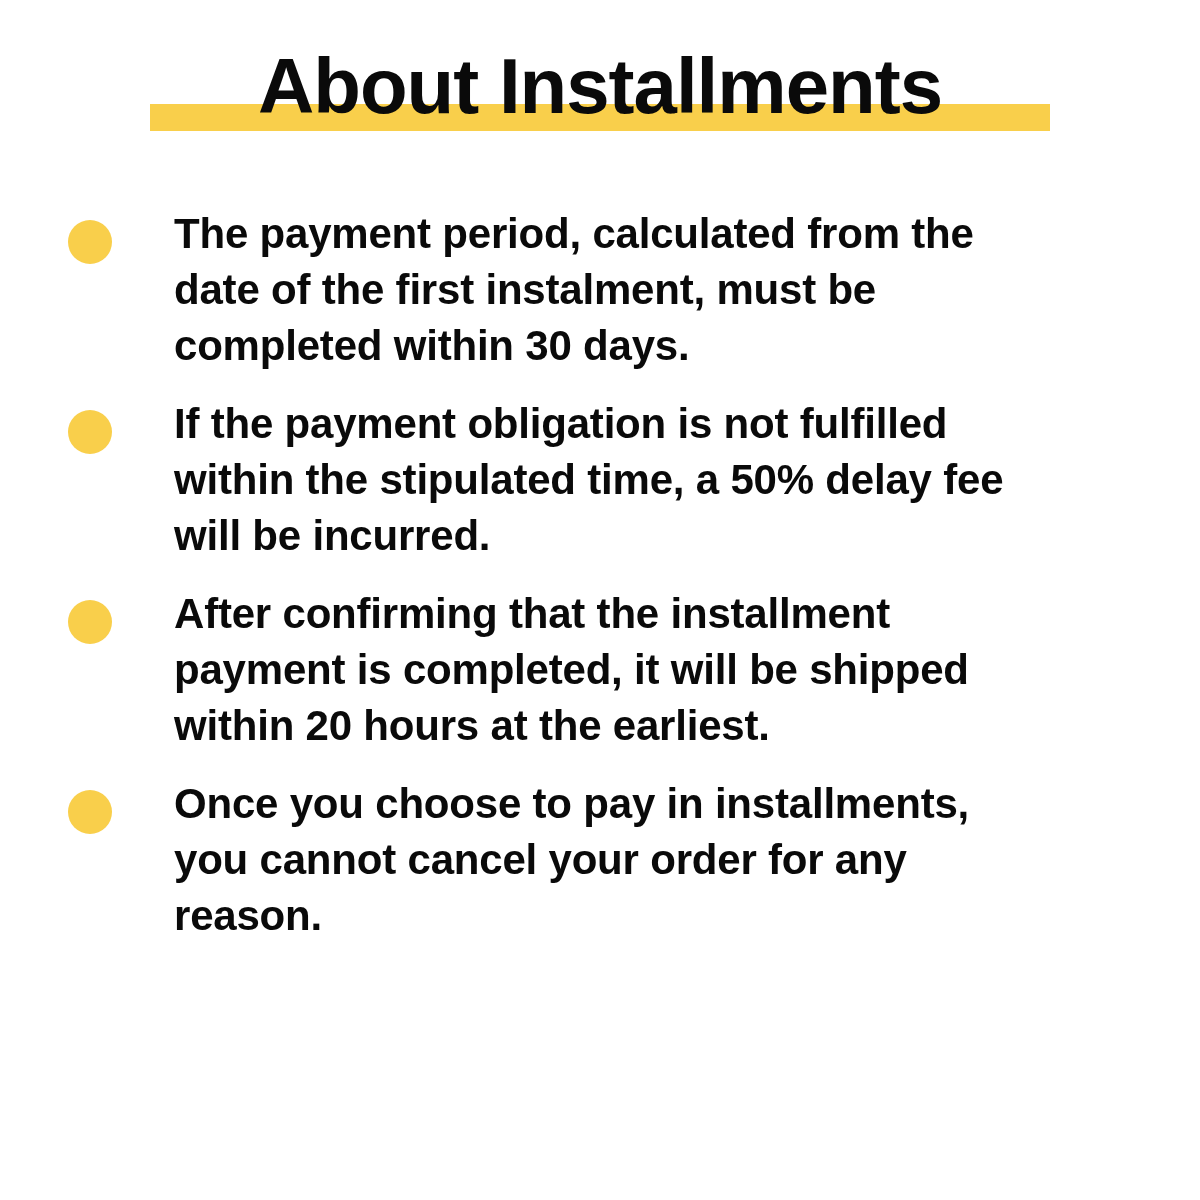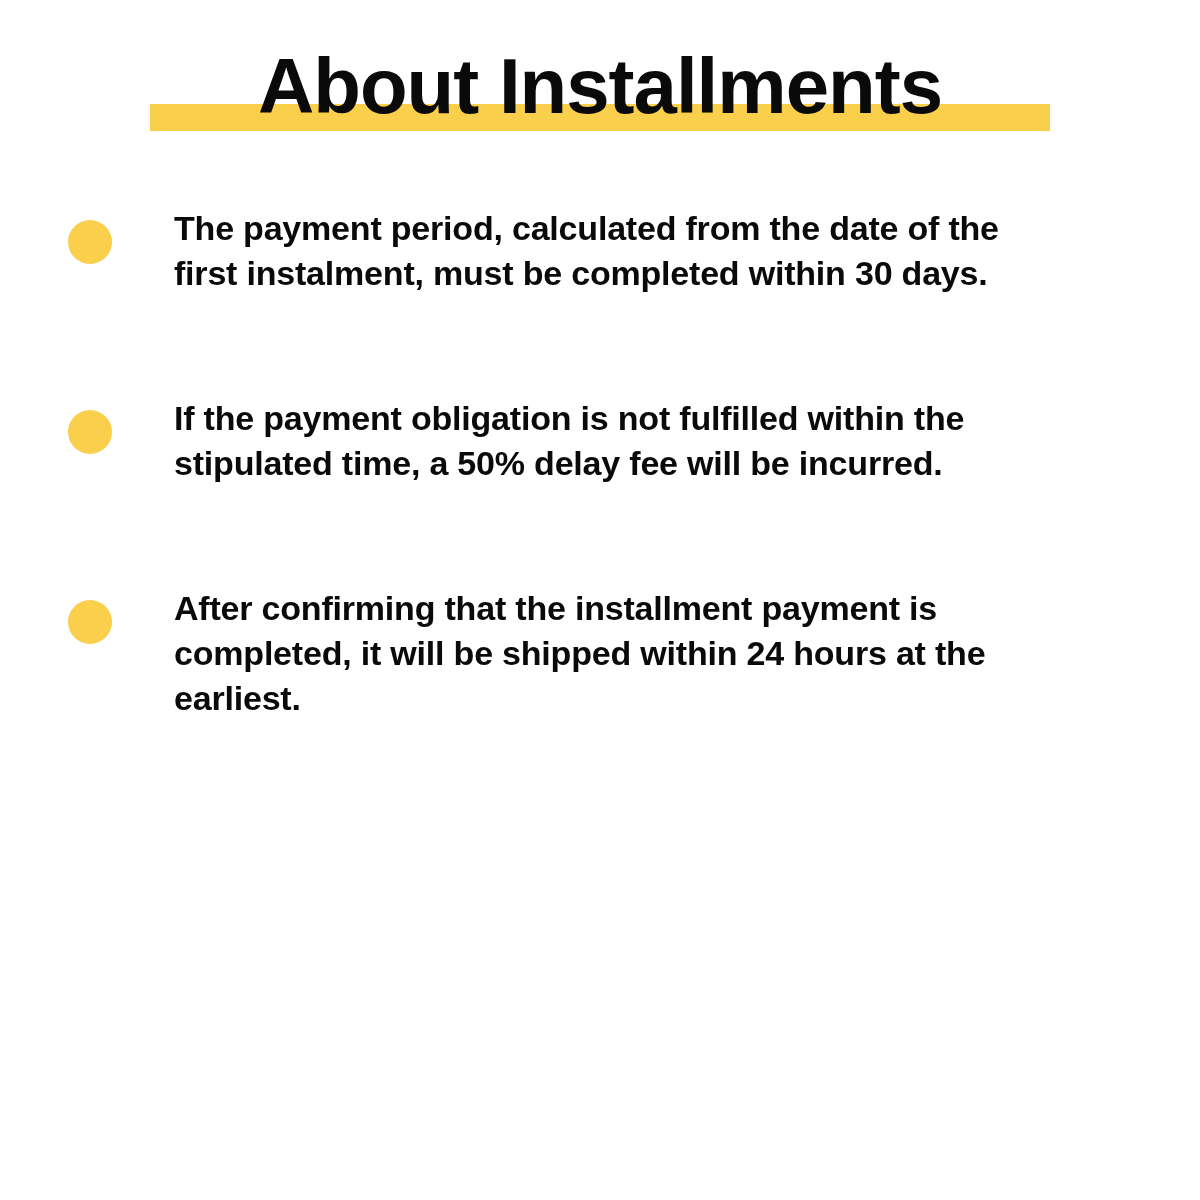--- a/index.html
+++ b/index.html
@@ -68,21 +68,21 @@
     width: 44px;
     height: 44px;
     border-radius: 50%;
     background: #f9cf4b;
     margin-top: 14px;
   }
   .bullet-text {
     flex: 1 1 auto;
     margin-left: 62px;
     padding-right: 170px;
-    font-size: 34px;
+    font-size: 42px;
     font-weight: bold;
     line-height: 1.33;
     color: #0a0a0a;
     letter-spacing: -0.2px;
   }
 </style>
 </head>
 <body>
 
 <div class="page">
@@ -99,18 +99,22 @@
       <div class="bullet-text">The payment period, calculated from the date of the first instalment, must be completed within 30 days.</div>
     </div>
 
     <div class="bullet-item">
       <span class="bullet-dot"></span>
       <div class="bullet-text">If the payment obligation is not fulfilled within the stipulated time, a 50% delay fee will be incurred.</div>
     </div>
 
     <div class="bullet-item">
       <span class="bullet-dot"></span>
-      <div class="bullet-text">After confirming that the installment payment is completed, it will be shipped within 24 hours at the earliest.</div>
+      <div class="bullet-text">After confirming that the installment payment is completed, it will be shipped within 20 hours at the earliest.</div>
     </div>
 
+    <div class="bullet-item">
+      <span class="bullet-dot"></span>
+      <div class="bullet-text">Once you choose to pay in installments, you cannot cancel your order for any reason.</div>
+    </div>
 
   </div>
 </div>
 
 </body></html>

